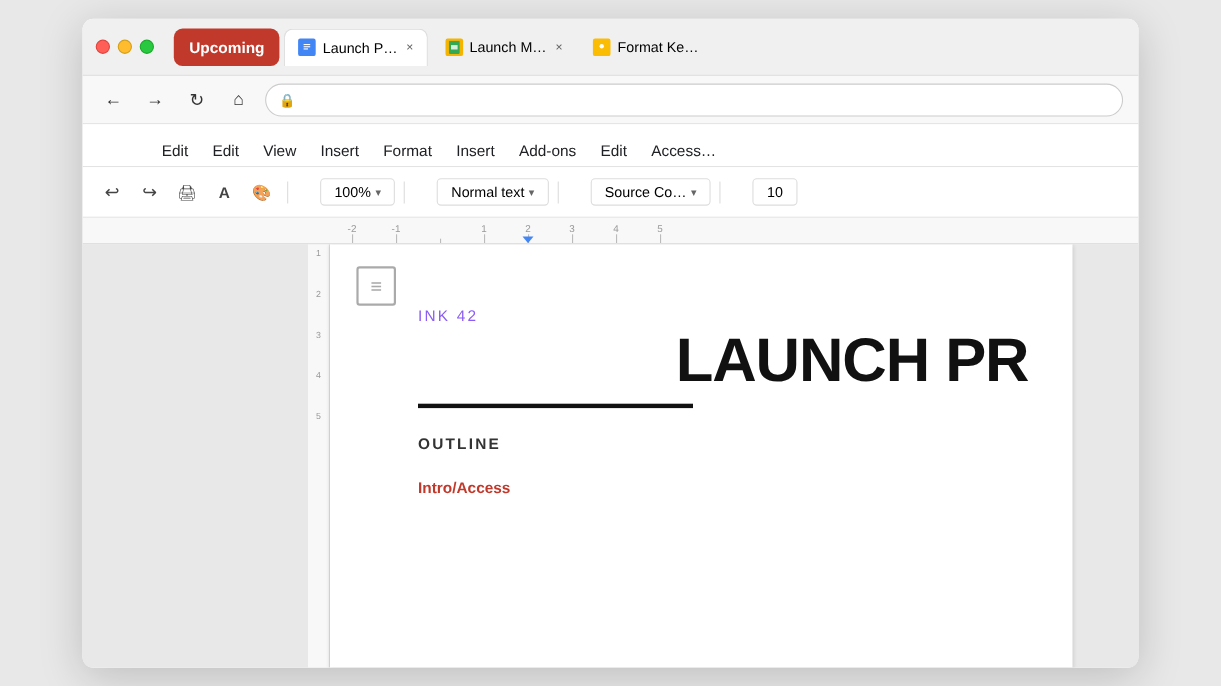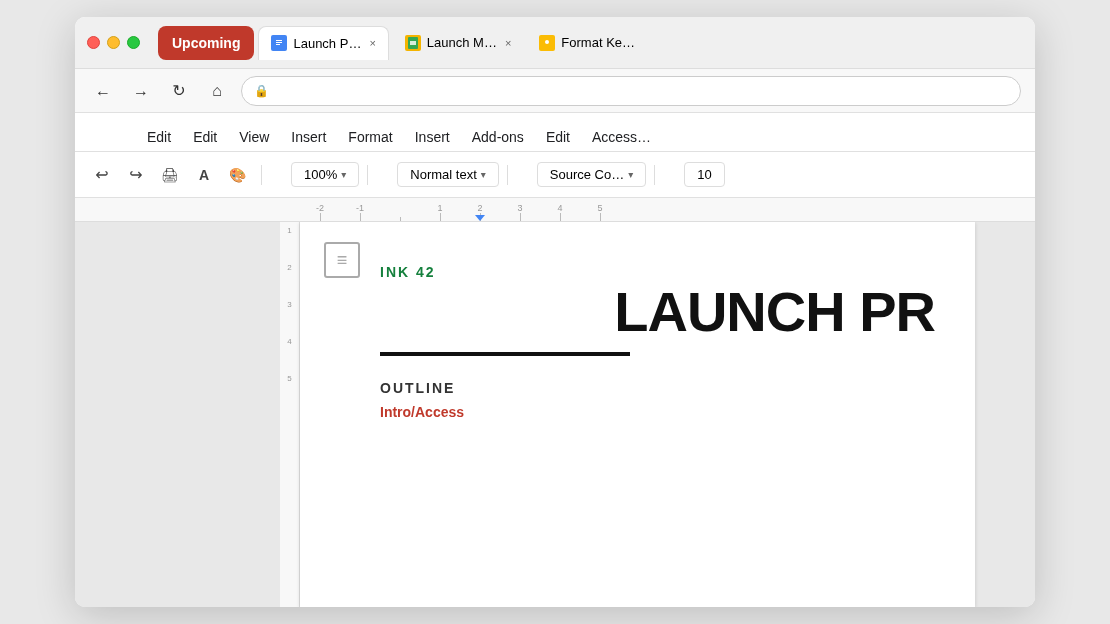--- a/index.html
+++ b/index.html
@@ -310,25 +310,25 @@
       border: 2px solid #aaa;
       border-radius: 3px;
       display: flex;
       align-items: center;
       justify-content: center;
       color: #aaa;
       font-size: 18px;
     }
     .doc-subtitle {
       font-size: 14px;
-      font-weight: 700;
+      font-weight: 400;
       letter-spacing: 2px;
-      color: #15803d;
+      color: #8b5cf6;
       margin-bottom: 4px;
-      margin-top: 12px;
+      margin-top: 27px;
     }
     .doc-title-big {
       font-size: 56px;
       font-weight: 900;
       letter-spacing: -1px;
       color: #111;
       font-family: 'Arial Black', 'Arial', sans-serif;
       line-height: 1;
       margin-bottom: 12px;
       text-align: right;
@@ -337,21 +337,21 @@
       height: 4px;
       background: #111;
       width: 250px;
       margin-bottom: 24px;
     }
     .doc-section {
       font-size: 14px;
       font-weight: 700;
       letter-spacing: 2px;
       color: #333;
-      margin-bottom: 8px;
+      margin-bottom: 24px;
     }
     .doc-link {
       font-size: 14px;
       font-weight: 700;
       color: #c0392b;
     }
     .right-area {
       width: 60px;
       background: #e8e8e8;
       flex-shrink: 0;

